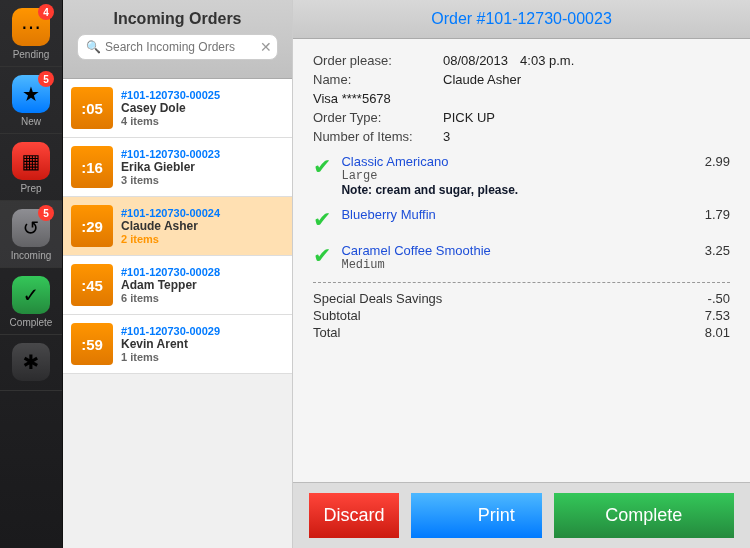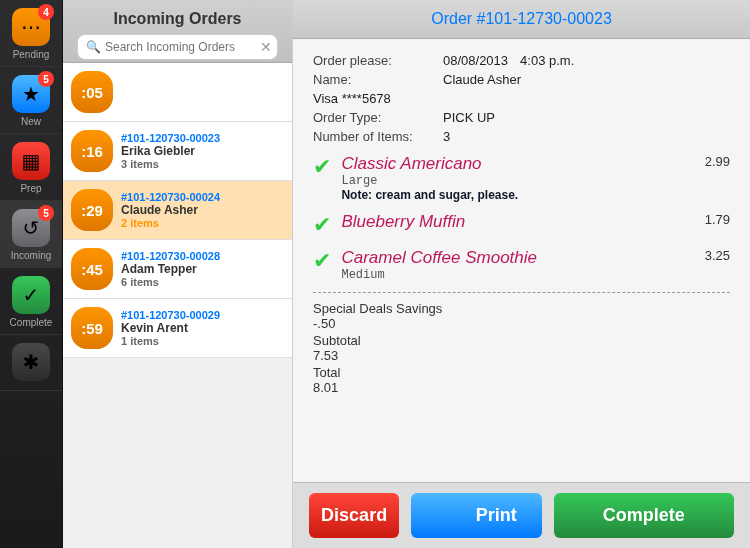--- a/index.html
+++ b/index.html
@@ -78,21 +78,21 @@
     .orders-panel {
       width: 230px;
       background: #f0f0f0;
       display: flex;
       flex-direction: column;
       flex-shrink: 0;
       border-right: 1px solid #ccc;
     }
     .orders-header {
       background: linear-gradient(to bottom, #d0d0d0, #c0c0c0);
-      padding: 10px 8px 2px;
+      padding: 10px 8px 18px;
       text-align: center;
       border-bottom: 1px solid #aaa;
     }
     .orders-header-title {
       font-size: 16px;
       font-weight: bold;
       color: #333;
     }
     .search-bar {
       display: flex;
@@ -132,21 +132,21 @@
       border-bottom: 1px solid #ddd;
       cursor: pointer;
       background: white;
     }
     .order-item.selected {
       background: #ffe0b2;
     }
     .order-time-badge {
       width: 42px;
       height: 42px;
-      border-radius: 16px;
+      border-radius: 4px;
       background: linear-gradient(to bottom, #ff9500, #e07800);
       display: flex;
       align-items: center;
       justify-content: center;
       color: white;
       font-size: 15px;
       font-weight: bold;
       flex-shrink: 0;
       margin-right: 8px;
     }
@@ -218,23 +218,22 @@
     }
     .check-icon {
       color: #2ecc40;
       font-size: 22px;
       margin-right: 10px;
       flex-shrink: 0;
       line-height: 1.2;
     }
     .order-line-info { flex: 1; }
     .order-line-name {
-      font-size: 17px;
-      color: #be185d;
-      font-style: italic;
+      font-size: 13px;
+      color: #1d4ed8;
     }
     .order-line-sub {
       font-size: 12px;
       color: #555;
       font-family: Liberation Mono, monospace;
     }
     .order-line-note {
       font-size: 12px;
       color: #0f172a;
       font-weight: bold;
@@ -250,36 +249,35 @@
       border-top: 1px dashed #999;
       margin: 8px 0;
     }
     .total-section { margin-top: 4px; }
     .total-row {
       display: flex;
       justify-content: space-between;
       font-size: 13px;
       color: #333;
       margin-bottom: 2px;
-      flex-direction: column;
     }
     .detail-footer {
       padding: 10px 16px;
       background: #ddd;
       display: flex;
       gap: 12px;
       border-top: 1px solid #bbb;
     }
     .footer-btn {
       flex: 1;
       padding: 12px 0;
       border: none;
-      border-radius: 6px;
+      border-radius: 0;
       font-size: 18px;
-      font-weight: bold;
+      font-weight: normal;
       cursor: pointer;
       color: white;
       text-align: center;
     }
     .btn-discard {
       background: linear-gradient(to bottom, #ff453a, #cc1a10);
       flex: 1;
     }
     .btn-print {
       background: linear-gradient(to bottom, #4db8ff, #007aff);
@@ -325,20 +323,25 @@
     <div class="orders-header-title">Incoming Orders</div>
     <div class="search-bar">
       <span class="search-icon-sym">🔍</span>
       <input class="search-input" type="text" placeholder="Search Incoming Orders" style="">
       <span class="search-clear">✕</span>
     </div>
   </div>
   <div class="orders-list">
   <div class="order-item">
         <div class="order-time-badge">:05</div>
+        <div class="order-info">
+          <div class="order-number">#101-120730-00025</div>
+          <div class="order-name">Casey Dole</div>
+          <div class="order-items-count gray">4 items</div>
+        </div>
       </div>
       <div class="order-item">
         <div class="order-time-badge">:16</div>
         <div class="order-info">
           <div class="order-number">#101-120730-00023</div>
           <div class="order-name">Erika Giebler</div>
           <div class="order-items-count gray">3 items</div>
         </div>
       </div>
       <div class="order-item selected">

